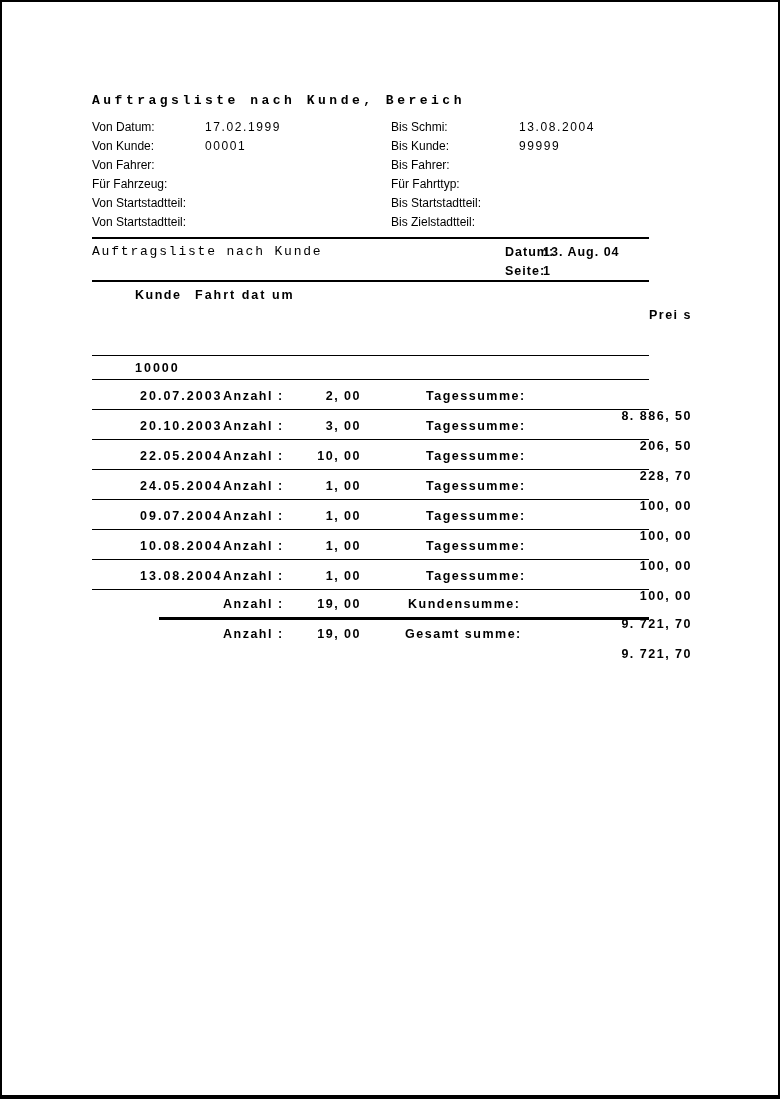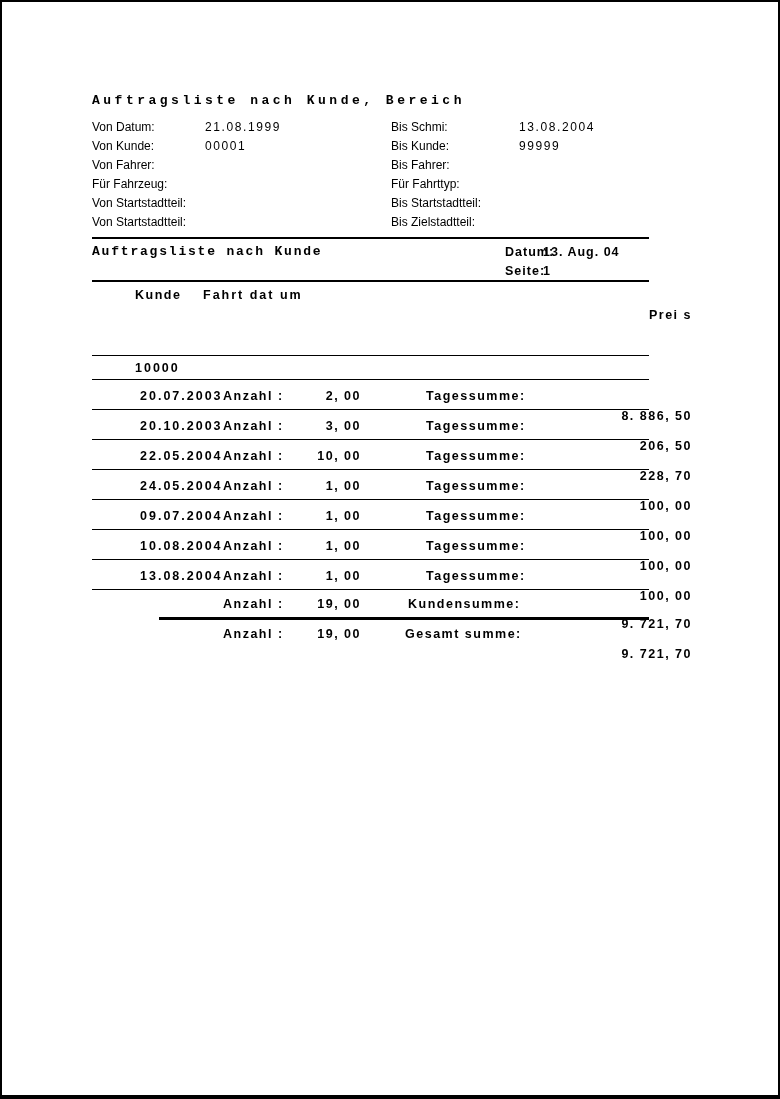--- a/index.html
+++ b/index.html
@@ -3,21 +3,21 @@
 <meta charset="utf-8">
 <style>
   html,body{margin:0;padding:0;background:#ffffff;}
   body{width:780px;height:1099px;position:relative;overflow:hidden;
        font-family:"Liberation Sans",sans-serif;color:#000;}
   .frame{position:absolute;inset:0;border:2px solid #000;border-bottom-width:4px;pointer-events:none;}
   .abs{position:absolute;white-space:nowrap;}
   
   .t-main{left:92px;top:93px;font-family:"Liberation Mono",monospace;font-weight:bold;
           font-size:13px;letter-spacing:3.5px;}
-  .t-band{left:92px;top:244px;font-family:"Liberation Mono",monospace;font-weight:bold;
+  .t-band{left:92px;top:244px;font-family:"Liberation Mono",monospace;font-weight:normal;
           font-size:13px;letter-spacing:1.8px;}
   
   .frow{position:absolute;left:0;width:780px;height:16px;font-size:12px;}
   .frow span{position:absolute;white-space:nowrap;}
   .f-l1{left:92px;}
   .f-v1{left:205px;letter-spacing:1.6px;}
   .f-l2{left:391px;}
   .f-v2{left:519px;letter-spacing:1.6px;}
   
   .hr{position:absolute;left:92px;width:557px;height:1px;background:#000;}
@@ -41,21 +41,21 @@
 </head>
 <body>
 
 <div class="frame"></div>
 
 <div class="abs t-main">Auftragsliste nach Kunde, Bereich</div>
 
 <div>
   <div class="frow" style="top:120px">
     <span class="f-l1">Von Datum:</span>
-    <span class="f-v1">21.08.1999</span>
+    <span class="f-v1">17.02.1999</span>
     <span class="f-l2">Bis Schmi:</span>
     <span class="f-v2">13.08.2004</span>
   </div>
   <div class="frow" style="top:139px">
     <span class="f-l1">Von Kunde:</span>
     <span class="f-v1">00001</span>
     <span class="f-l2">Bis Kunde:</span>
     <span class="f-v2">99999</span>
   </div>
   <div class="frow" style="top:158px">
@@ -87,21 +87,21 @@
 <div class="hr hr2" style="top:237px"></div>
 <div class="abs t-band">Auftragsliste nach Kunde</div>
 <span class="abs tt band-lab" style="top:245px">Datum:</span>
 <span class="abs tt band-val" style="top:245px">13. Aug. 04</span>
 <span class="abs tt band-lab" style="top:264px">Seite:</span>
 <span class="abs tt band-val" style="top:264px">1</span>
 <div class="hr hr2" style="top:280px"></div>
 
 <div class="trow" style="top:288px">
   <span class="tt" style="left:92px">Kunde</span>
-  <span class="tt ls2" style="left:160px">Fahrt dat um</span>
+  <span class="tt ls2" style="left:152px">Fahrt dat um</span>
   <span class="tt c-preis">Prei s</span>
 </div>
 
 <div class="hr" style="top:355px"></div>
 <div class="trow" style="top:361px">
   <span class="tt ls2" style="left:92px">10000</span>
 </div>
 <div class="hr" style="top:379px"></div>
 
 <div class="trow" style="top:389px">

